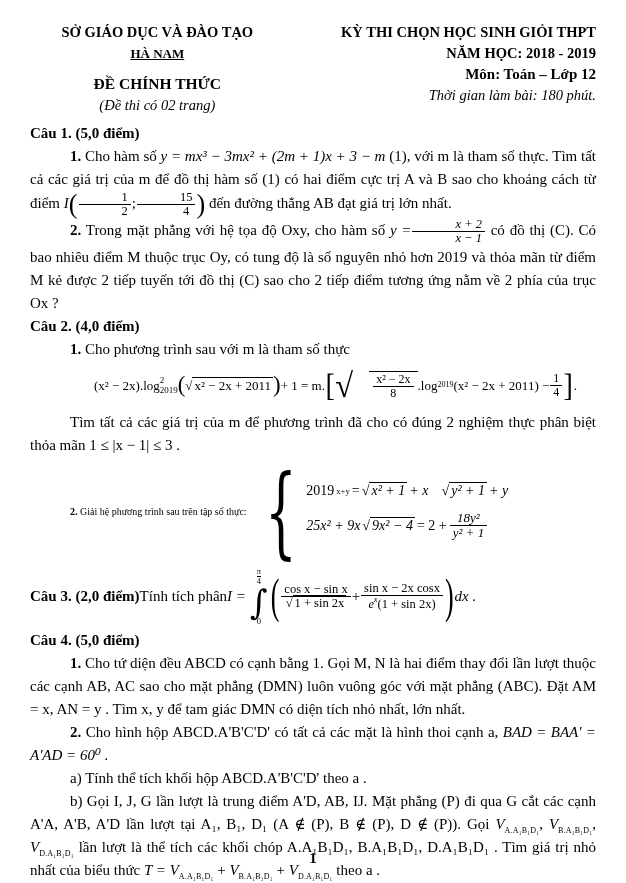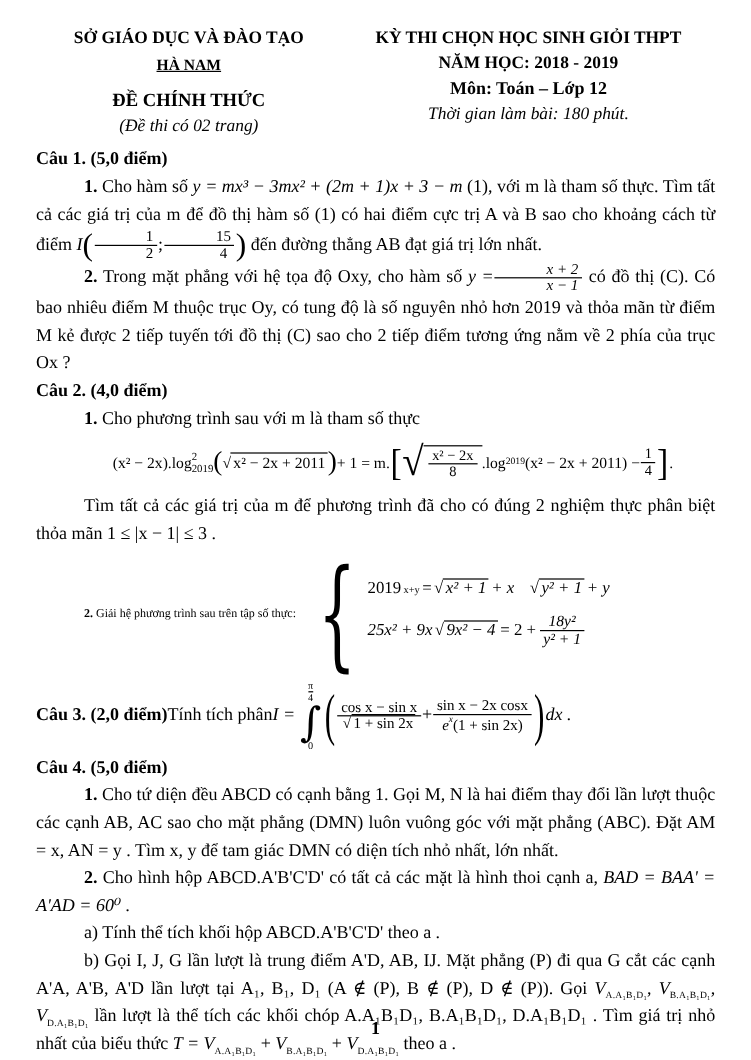--- a/index.html
+++ b/index.html
@@ -3,21 +3,21 @@
 <meta charset="utf-8">
 <style>
   html,body{margin:0;padding:0;}
   body{width:626px;height:883px;overflow:hidden;background:#ffffff;color:#000;
        font-family:"Liberation Serif","DejaVu Serif",serif;}
   .page{position:relative;box-sizing:border-box;width:626px;height:883px;padding:22px 30px 4px 30px;}
 
   
   .hdr{display:flex;margin-bottom:6px;}
   .hcol-l{width:45%;text-align:center;}
-  .hcol-r{width:55%;text-align:center;}
+  .hcol-r{width:55%;text-align:right;}
   .hl1,.hr1,.hr2{font-weight:bold;font-size:14.5px;line-height:21px;}
   .hl2{font-weight:bold;font-size:13px;line-height:21px;text-decoration:underline;margin-bottom:9px;}
   .hl3{font-weight:bold;font-size:15.5px;line-height:22px;}
   .hl4,.hr4{font-style:italic;font-size:14.5px;line-height:21px;}
   .hr3{font-weight:bold;font-size:15px;line-height:21px;}
 
   
   .qh{font-weight:bold;font-size:15px;line-height:23px;margin:0;}
   .para{margin:0;text-align:justify;font-size:15px;line-height:23px;}
   .ind{text-indent:40px;}
@@ -29,21 +29,21 @@
   .frac .den{display:block;border-top:1px solid #000;padding:0 3px;}
   .ssup{font-size:62%;vertical-align:6px;line-height:1;}
   .ssub{font-size:62%;vertical-align:-4px;line-height:1;}
   .vsub{font-size:8px;vertical-align:-4px;line-height:1;letter-spacing:.2px;margin-top:44px;}
   .supsub{display:inline-flex;flex-direction:column;align-items:flex-start;vertical-align:-5px;font-size:9px;line-height:1.1;}
   .sqrt{white-space:nowrap;}
   .sqrt .rs{display:inline;}
   .sqrt .rad{border-top:1px solid #000;padding:0 2px;}
   .sqrtt{display:inline-flex;align-items:center;vertical-align:middle;}
   .sqrtt .rs{font-size:250%;line-height:1;transform:scaleY(1.05);}
-  .sqrtt .rad{border-top:1px solid #000;display:inline-flex;align-items:center;padding:1px 3px;}
+  .sqrtt .rad{border-top:1px solid #000;display:inline-flex;align-items:center;padding:1px 3px;margin-left:16px;}
   .d1{font-size:175%;vertical-align:middle;line-height:1;}
   .d2{font-size:240%;vertical-align:middle;line-height:1;display:inline-block;transform:scaleX(.9);}
 
   
   .disp{display:flex;align-items:center;margin:3px 0 3px 64px;font-size:13px;line-height:1.2;height:44px;}
   .disp .frac{font-size:12px;}
 
   
   .syswrap{display:flex;align-items:center;margin:3px 0 3px 0;height:104px;}
   .systext{padding-left:40px;font-size:10px;}

